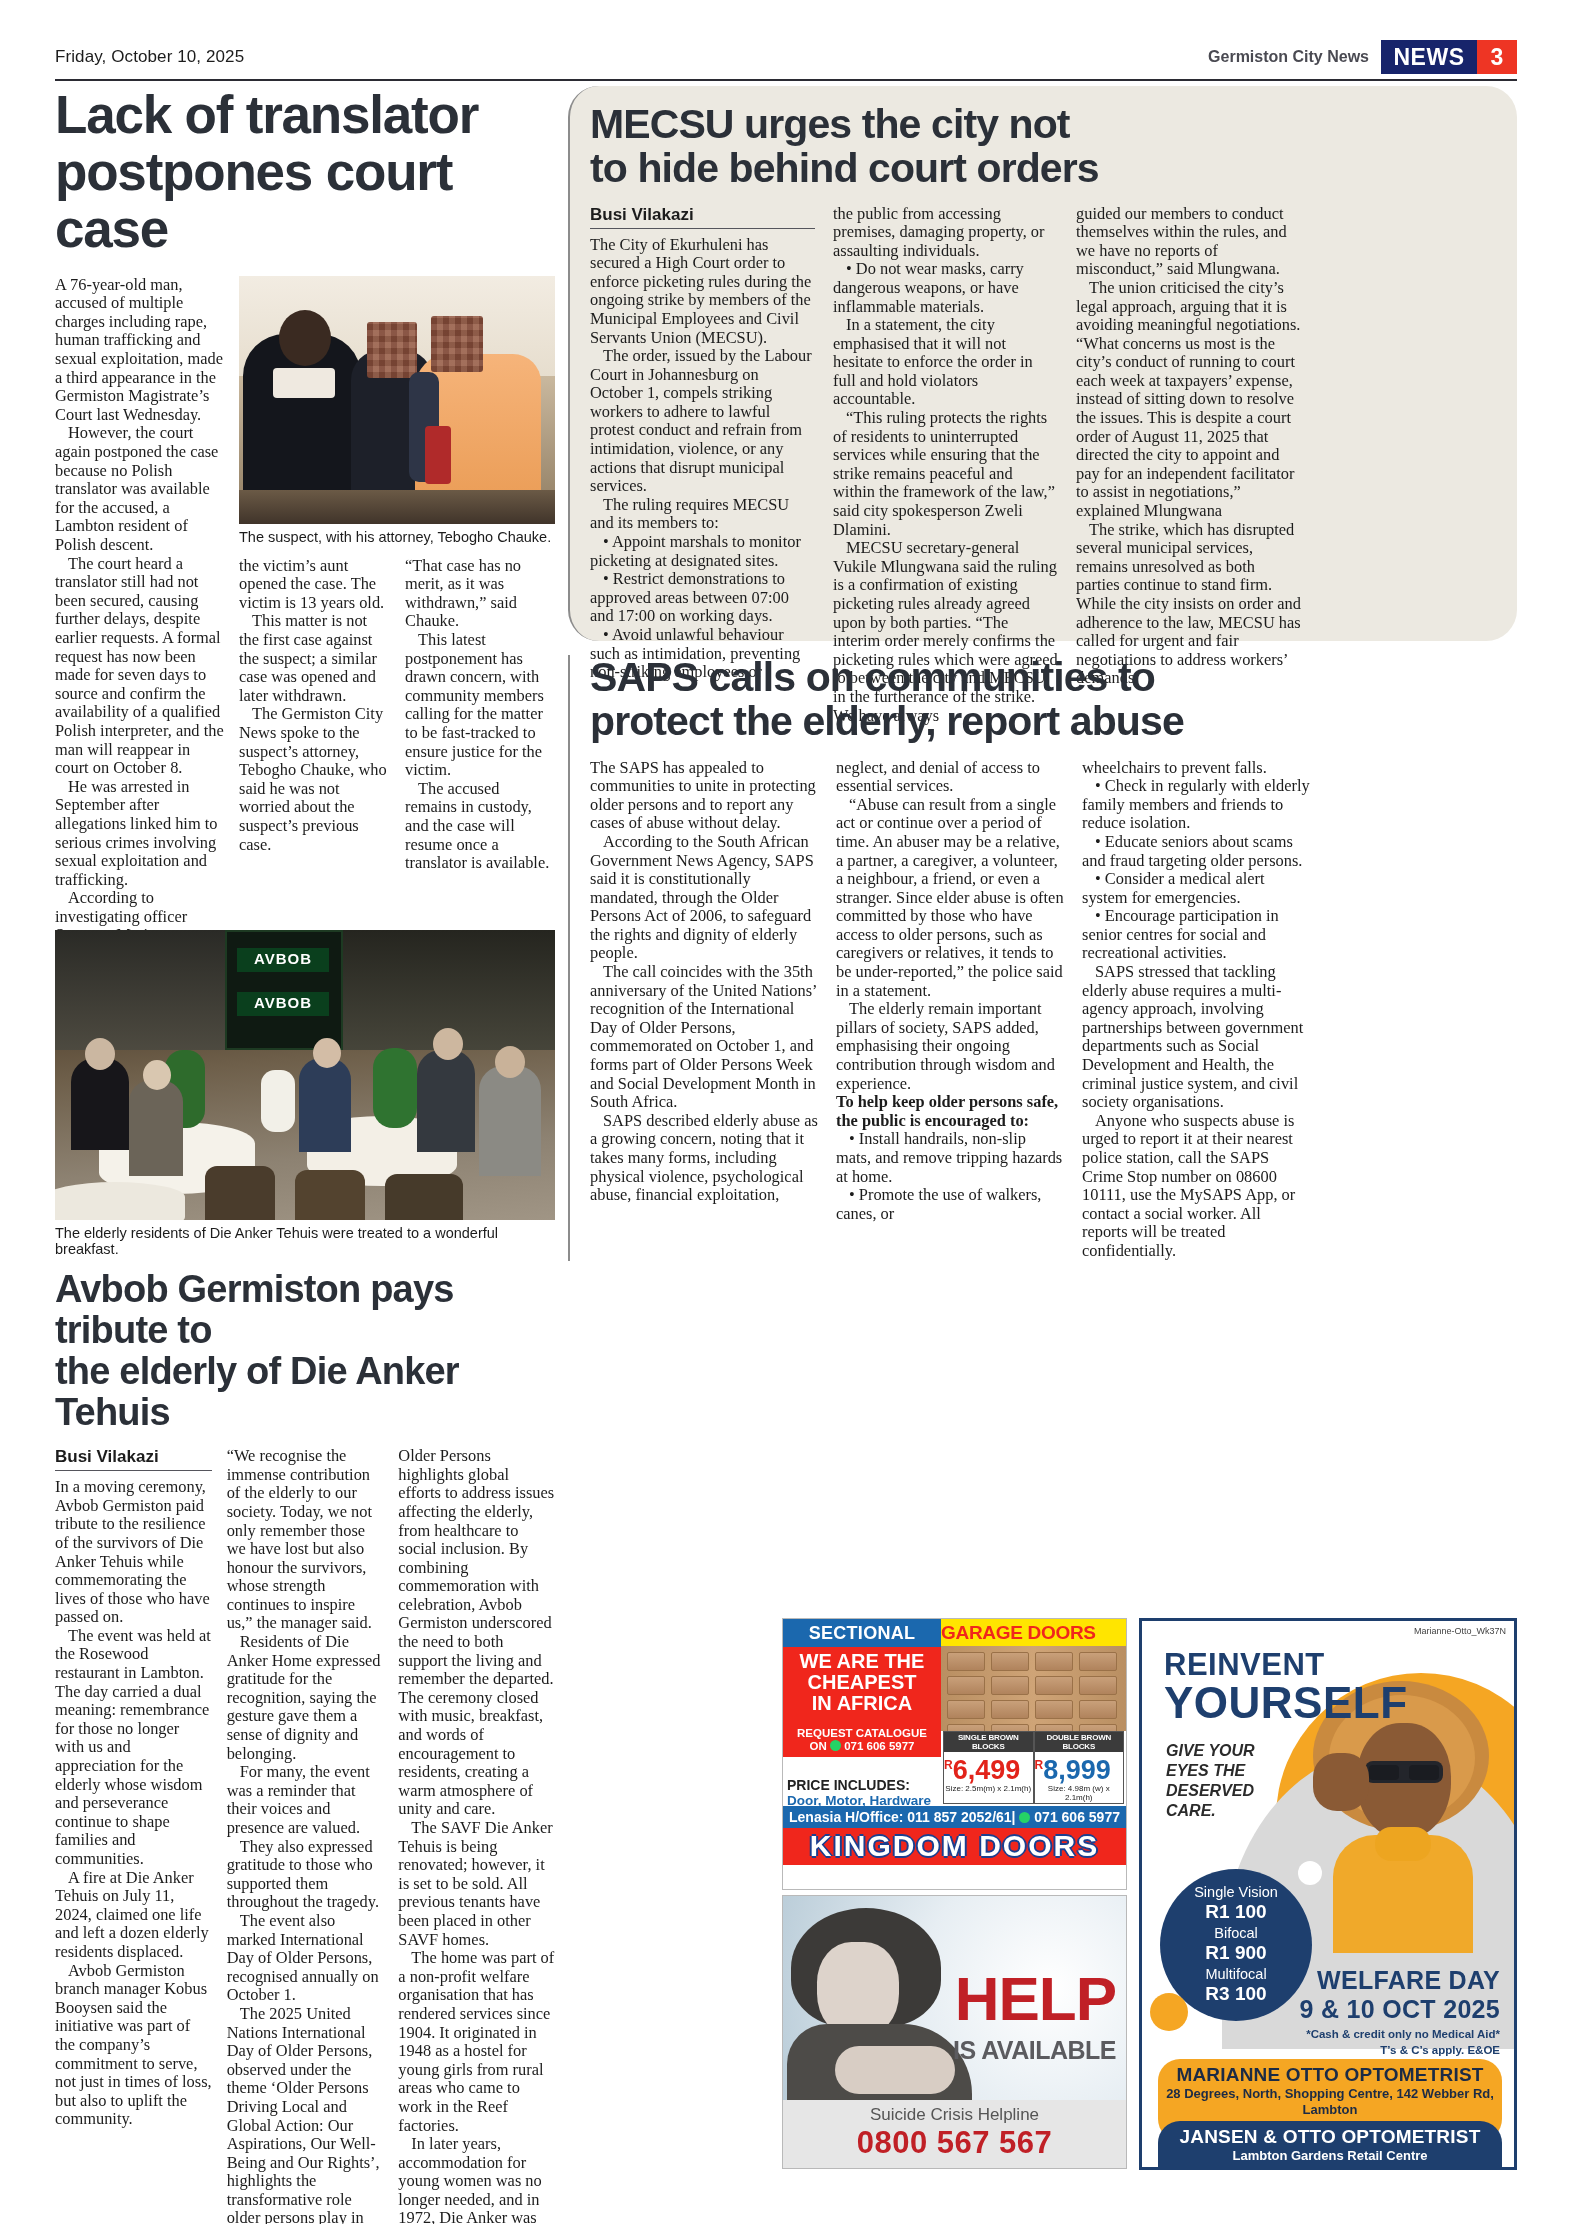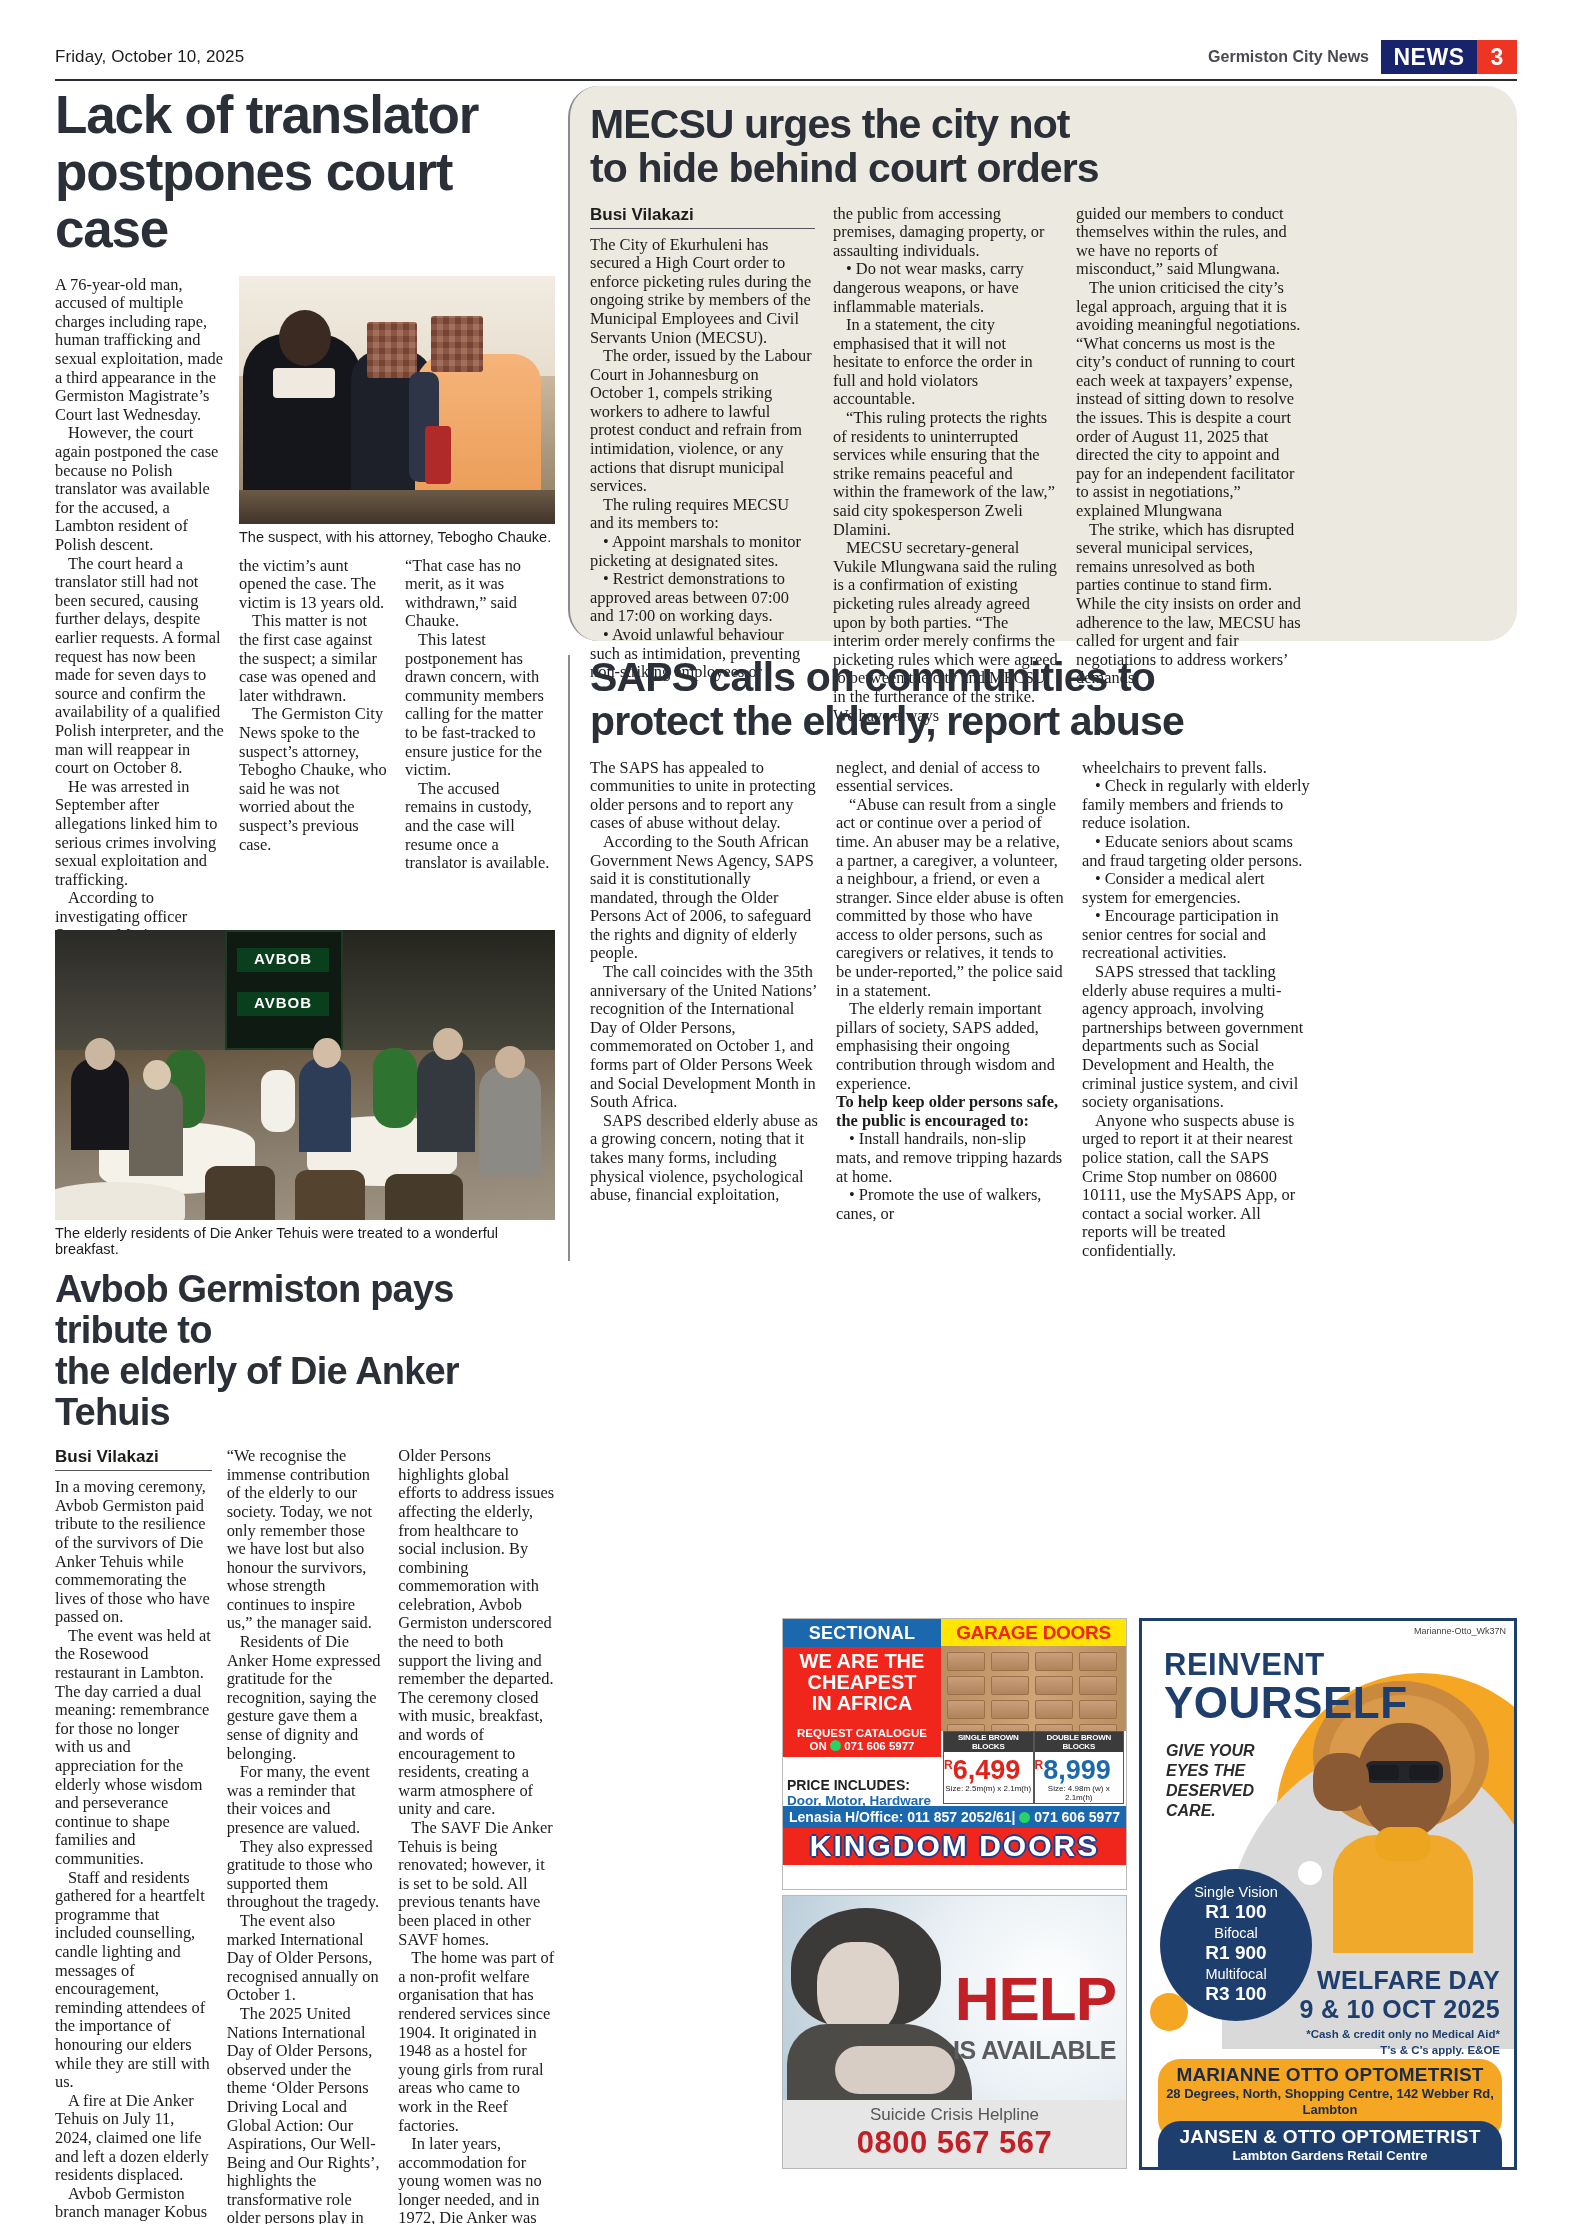--- a/index.html
+++ b/index.html
@@ -157,21 +157,21 @@
   .wa { display:inline-block; width:11px; height:11px; border-radius:50%;
         background:#25d366; vertical-align:-1px; }
   .kd-price {
     font-family: "Liberation Sans", sans-serif; padding: 20px 4px 0 4px;
   }
   .kd-price .h { font-weight: bold; font-size: 14px; color:#222; }
   .kd-price .b { font-weight: bold; font-size: 13.5px; color:#1b68ae; line-height: 15px; }
   .kd-r { width: 185px; display: flex; flex-direction: column; }
   .kd-garage {
     background: #ffe500; color: #f0261c; font-family: "Liberation Sans", sans-serif;
-    font-weight: bold; font-size: 19px; text-align: center; letter-spacing: -.3px;
+    font-weight: bold; font-size: 19px; text-align: left; letter-spacing: -.3px;
     padding: 3px 0 2px;
   }
   .kd-door {
     flex: 1; position: relative; overflow: hidden;
     background: linear-gradient(90deg,#b98f62,#cfa477 50%,#b98f62);
   }
   .kd-door .panel {
     position: absolute; background: linear-gradient(180deg,#c9a07a,#b0835c);
     border: 1.5px solid #9a7148; border-radius: 2px;
   }
@@ -446,21 +446,20 @@
       <div>Avbob Germiston pays tribute to</div>
       <div>the elderly of Die Anker Tehuis</div>
     </div>
 
     <div class="av-cols">
       <div class="vcol">
         <div class="byline byline-rule">Busi Vilakazi</div>
         <div class="body-col">
           <p class="noind">In a moving ceremony, Avbob Germiston paid tribute to the resilience of the survivors of Die Anker Tehuis while commemorating the lives of those who have passed on.</p>
           <p>The event was held at the Rosewood restaurant in Lambton. The day carried a dual meaning: remembrance for those no longer with us and appreciation for the elderly whose wisdom and perseverance continue to shape families and communities.</p>
-          <p>Staff and residents gathered for a heartfelt programme that included counselling, candle lighting and messages of encouragement, reminding attendees of the importance of honouring our elders while they are still with us.</p>
           <p>A fire at Die Anker Tehuis on July 11, 2024, claimed one life and left a dozen elderly residents displaced.</p>
           <p>Avbob Germiston branch manager Kobus Booysen said the initiative was part of the company’s commitment to serve, not just in times of loss, but also to uplift the community.</p>
         </div>
       </div>
       <div class="vcol body-col">
         <p class="noind">“We recognise the immense contribution of the elderly to our society. Today, we not only remember those we have lost but also honour the survivors, whose strength continues to inspire us,” the manager said.</p>
         <p>Residents of Die Anker Home expressed gratitude for the recognition, saying the gesture gave them a sense of dignity and belonging.</p>
         <p>For many, the event was a reminder that their voices and presence are valued.</p>
         <p>They also expressed gratitude to those who supported them throughout the tragedy.</p>
         <p>The event also marked International Day of Older Persons, recognised annually on October 1.</p>

